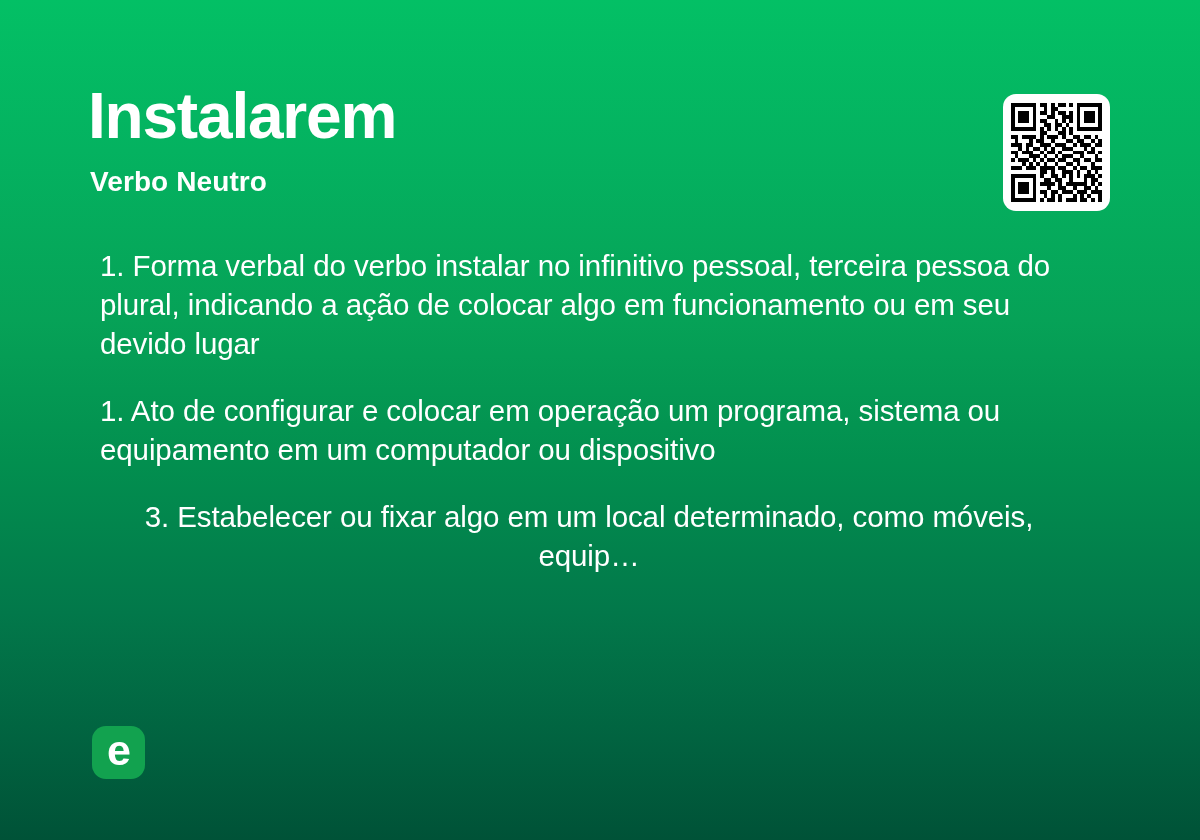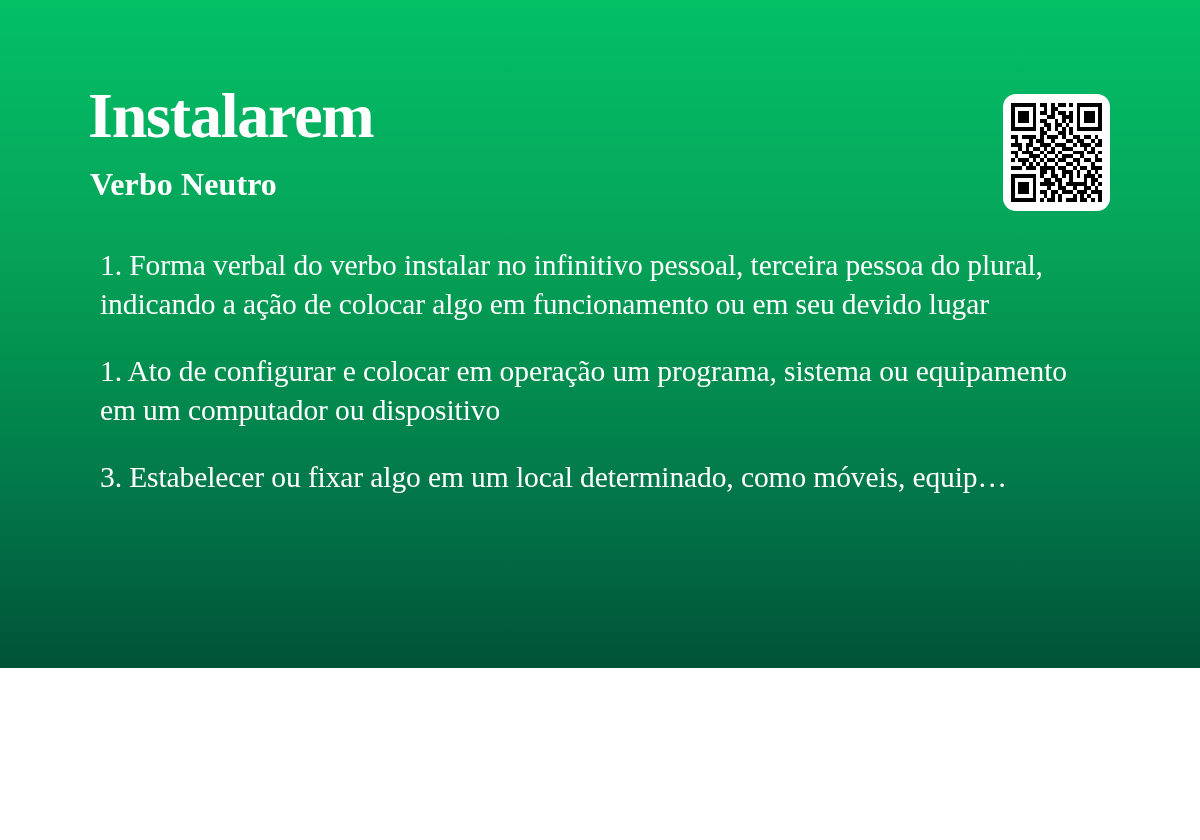--- a/index.html
+++ b/index.html
@@ -3,51 +3,51 @@
 <meta charset="utf-8">
 <style>
   html, body {
     margin: 0;
     padding: 0;
     background: #ffffff;
   }
   #card {
     position: relative;
     width: 1200px;
-    height: 668px;
+    height: 840px;
     overflow: hidden;
     background: linear-gradient(180deg,
         #03c065 0%,
         #04b260 18%,
         #06a257 38%,
         #028f4f 55%,
         #02784a 73%,
         #016340 88%,
         #005237 100%);
-    font-family: Liberation Serif, serif;
+    font-family: Liberation Sans, sans-serif;
     -webkit-font-smoothing: antialiased;
   }
 
   
   #word-title {
     position: absolute;
     left: 88px;
     top: 84px;
     font-size: 64px;
     line-height: 1.0;
     font-weight: 800;
     letter-spacing: -1.2px;
     color: #ffffff;
     white-space: nowrap;
   }
   #word-class {
     position: absolute;
     left: 90px;
     top: 166px;
-    font-size: 32px;
+    font-size: 28px;
     font-weight: 600;
     letter-spacing: 0.1px;
     color: #ffffff;
     white-space: nowrap;
   }
 
   
   #qr-card {
     position: absolute;
     left: 1003px;
@@ -77,21 +77,21 @@
     width: 990px;
   }
   .definition {
     font-size: 29.5px;
     line-height: 39px;
     font-weight: 400;
     color: #ffffff;
     margin: 0 0 28px 12px;
     letter-spacing: -0.1px;
   }
-  .definition:last-child { margin-bottom: 0; }
+  .definition:last-child { margin-bottom: 0; text-align: center; }
 
   
   #brand-badge {
     position: absolute;
     left: 92px;
     top: 726px;
     width: 53px;
     height: 53px;
     border-radius: 14px;
     background: #12a24f;

